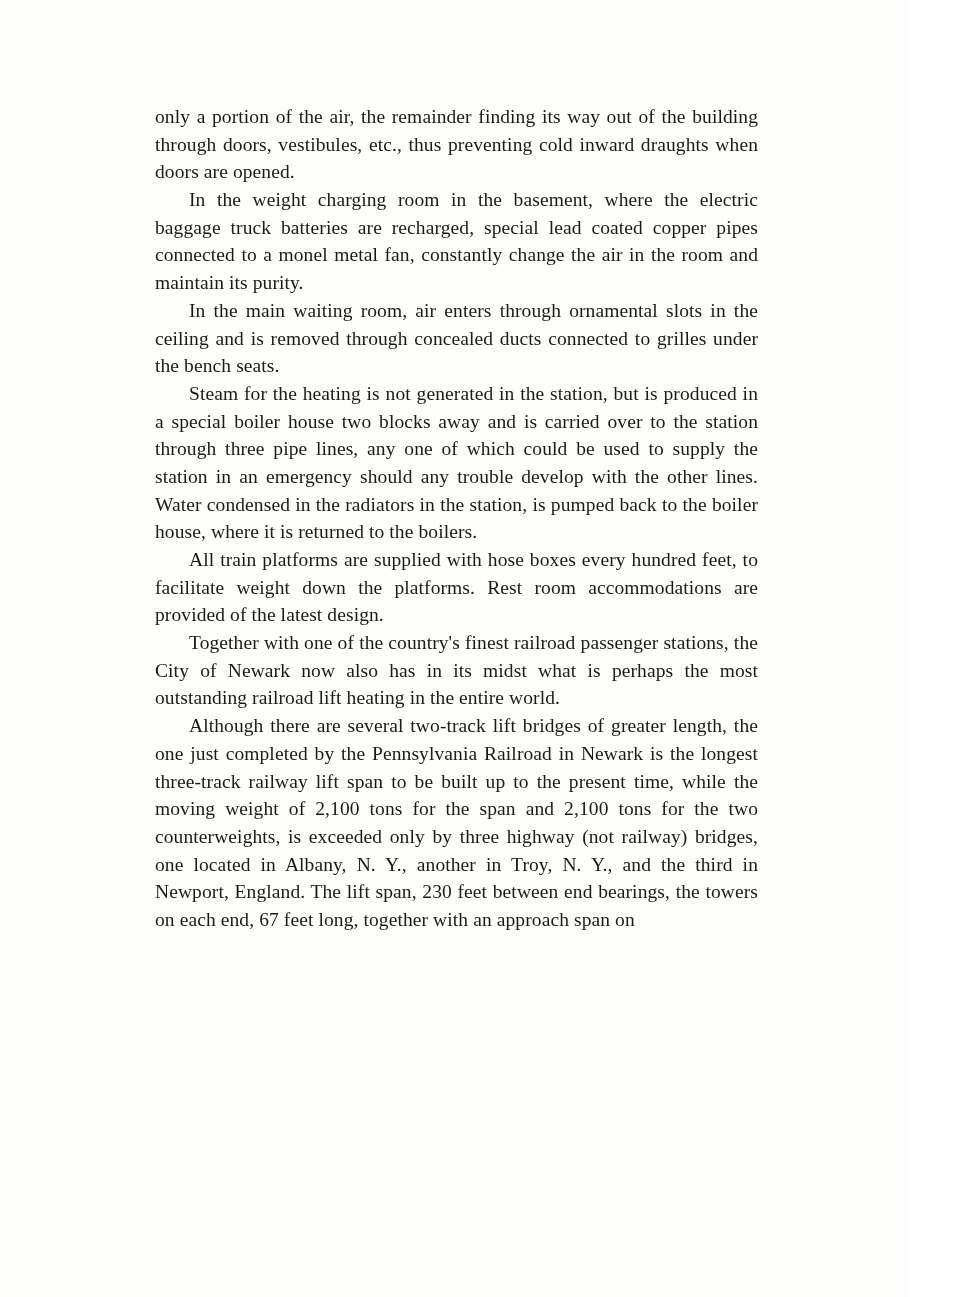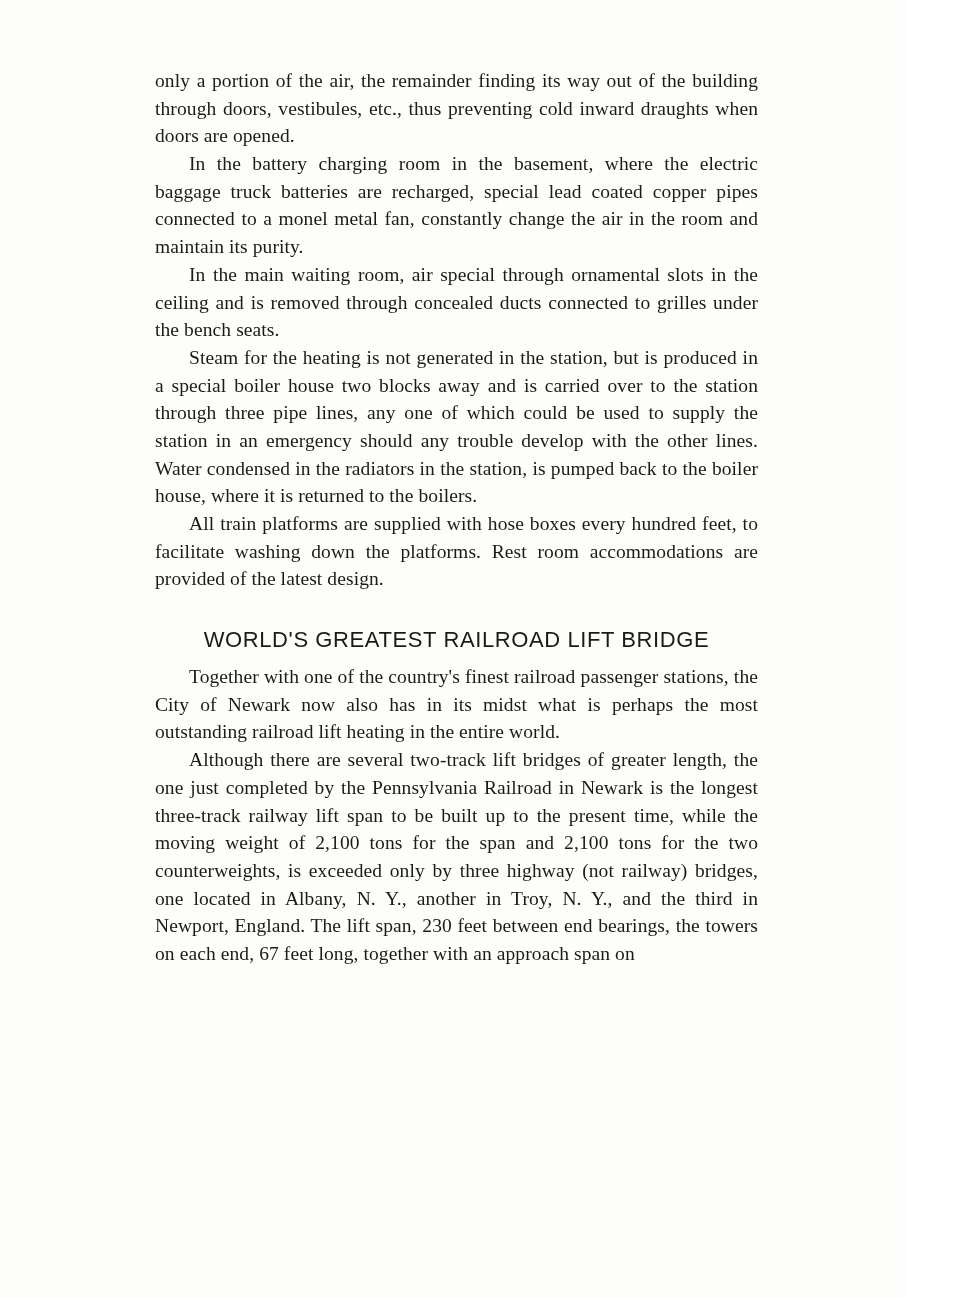--- a/index.html
+++ b/index.html
@@ -11,21 +11,21 @@
     height: 1297px;
     background: #ffffff;
     font-family: "Liberation Serif", serif;
     color: #1a1a1a;
   }
   .page {
     position: relative;
     width: 908px;
     height: 1297px;
     box-sizing: border-box;
-    padding: 67px 150px 120px 155px;
+    padding: 103px 150px 120px 155px;
     background: #fdfdfb;
   }
   .body-text {
     font-size: 19.5px;
     line-height: 1.42;
     text-align: justify;
     text-justify: inter-word;
     color: #1b1a18;
     letter-spacing: 0.1px;
   }
@@ -45,26 +45,25 @@
     color: #1b1a18;
   }
 </style>
 </head>
 <body>
 
 <div class="page">
 
   <div class="body-text">
     <p>only a portion of the air, the remainder finding its way out of the building through doors, vestibules, etc., thus preventing cold inward draughts when doors are opened.</p>
-    <p class="indent">In the battery charging room in the basement, where the electric baggage truck batteries are recharged, special lead coated copper pipes connected to a monel metal fan, constantly change the air in the room and maintain its purity.</p>
-    <p class="indent">In the main waiting room, air special through ornamental slots in the ceiling and is removed through concealed ducts connected to grilles under the bench seats.</p>
+    <p class="indent">In the weight charging room in the basement, where the electric baggage truck batteries are recharged, special lead coated copper pipes connected to a monel metal fan, constantly change the air in the room and maintain its purity.</p>
+    <p class="indent">In the main waiting room, air enters through ornamental slots in the ceiling and is removed through concealed ducts connected to grilles under the bench seats.</p>
     <p class="indent">Steam for the heating is not generated in the station, but is produced in a special boiler house two blocks away and is carried over to the station through three pipe lines, any one of which could be used to supply the station in an emergency should any trouble develop with the other lines.  Water condensed in the radiators in the station, is pumped back to the boiler house, where it is returned to the boilers.</p>
-    <p class="indent">All train platforms are supplied with hose boxes every hundred feet, to facilitate washing down the platforms.  Rest room accommodations are provided of the latest design.</p>
+    <p class="indent">All train platforms are supplied with hose boxes every hundred feet, to facilitate weight down the platforms.  Rest room accommodations are provided of the latest design.</p>
   </div>
 
-  <h2 class="section-heading">WORLD'S GREATEST RAILROAD LIFT BRIDGE</h2>
 
   <div class="body-text">
     <p class="indent">Together with one of the country's finest railroad passenger stations, the City of Newark now also has in its midst what is perhaps the most outstanding railroad lift heating in the entire world.</p>
     <p class="indent">Although there are several two-track lift bridges of greater length, the one just completed by the Pennsylvania Railroad in Newark is the longest three-track railway lift span to be built up to the present time, while the moving weight of 2,100 tons for the span and 2,100 tons for the two counterweights, is exceeded only by three highway (not railway) bridges, one located in Albany, N. Y., another in Troy, N. Y., and the third in Newport, England.  The lift span, 230 feet between end bearings, the towers on each end, 67 feet long, together with an approach span on</p>
   </div>
 
 </div>
 
 </body></html>

